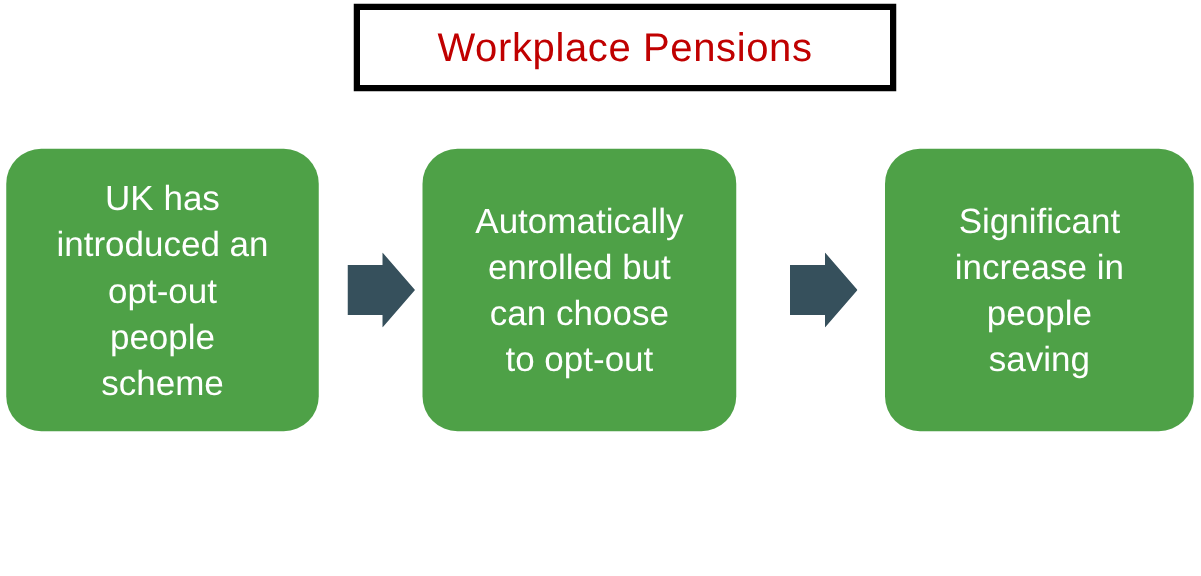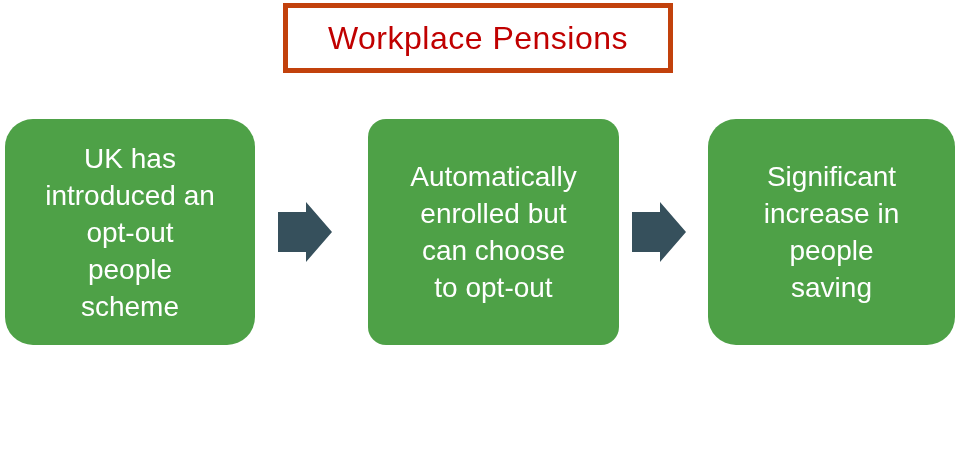--- a/index.html
+++ b/index.html
@@ -12,24 +12,24 @@
     width: 961px;
     height: 461px;
     background: #ffffff;
     font-family: "Liberation Sans", sans-serif;
     overflow: hidden;
   }
   .title-box {
     position: absolute;
     left: 283px;
     top: 3px;
-    width: 390px;
+    width: 434px;
     height: 70px;
     box-sizing: border-box;
-    border: 5px solid #c2410c;
+    border: 5px solid #000000;
     background: #ffffff;
     display: flex;
     align-items: center;
     justify-content: center;
   }
   .title-text {
     color: #C00000;
     font-size: 32px;
     font-weight: 400;
     letter-spacing: 0.5px;
@@ -46,21 +46,21 @@
     justify-content: center;
   }
   .step-text {
     color: #FFFFFF;
     font-size: 28px;
     line-height: 37px;
     text-align: center;
     white-space: pre-line;
   }
   .box1 { left: 5px;   width: 250px; }
-  .box2 { left: 368px; width: 251px; border-radius: 18px; }
+  .box2 { left: 338px; width: 251px; }
   .box3 { left: 708px; width: 247px; justify-content: center; }
   .arrow {
     position: absolute;
     top: 202px;
     width: 54px;
     height: 60px;
     display: block;
   }
   .arrow1 { left: 278px; }
   .arrow2 { left: 632px; }

